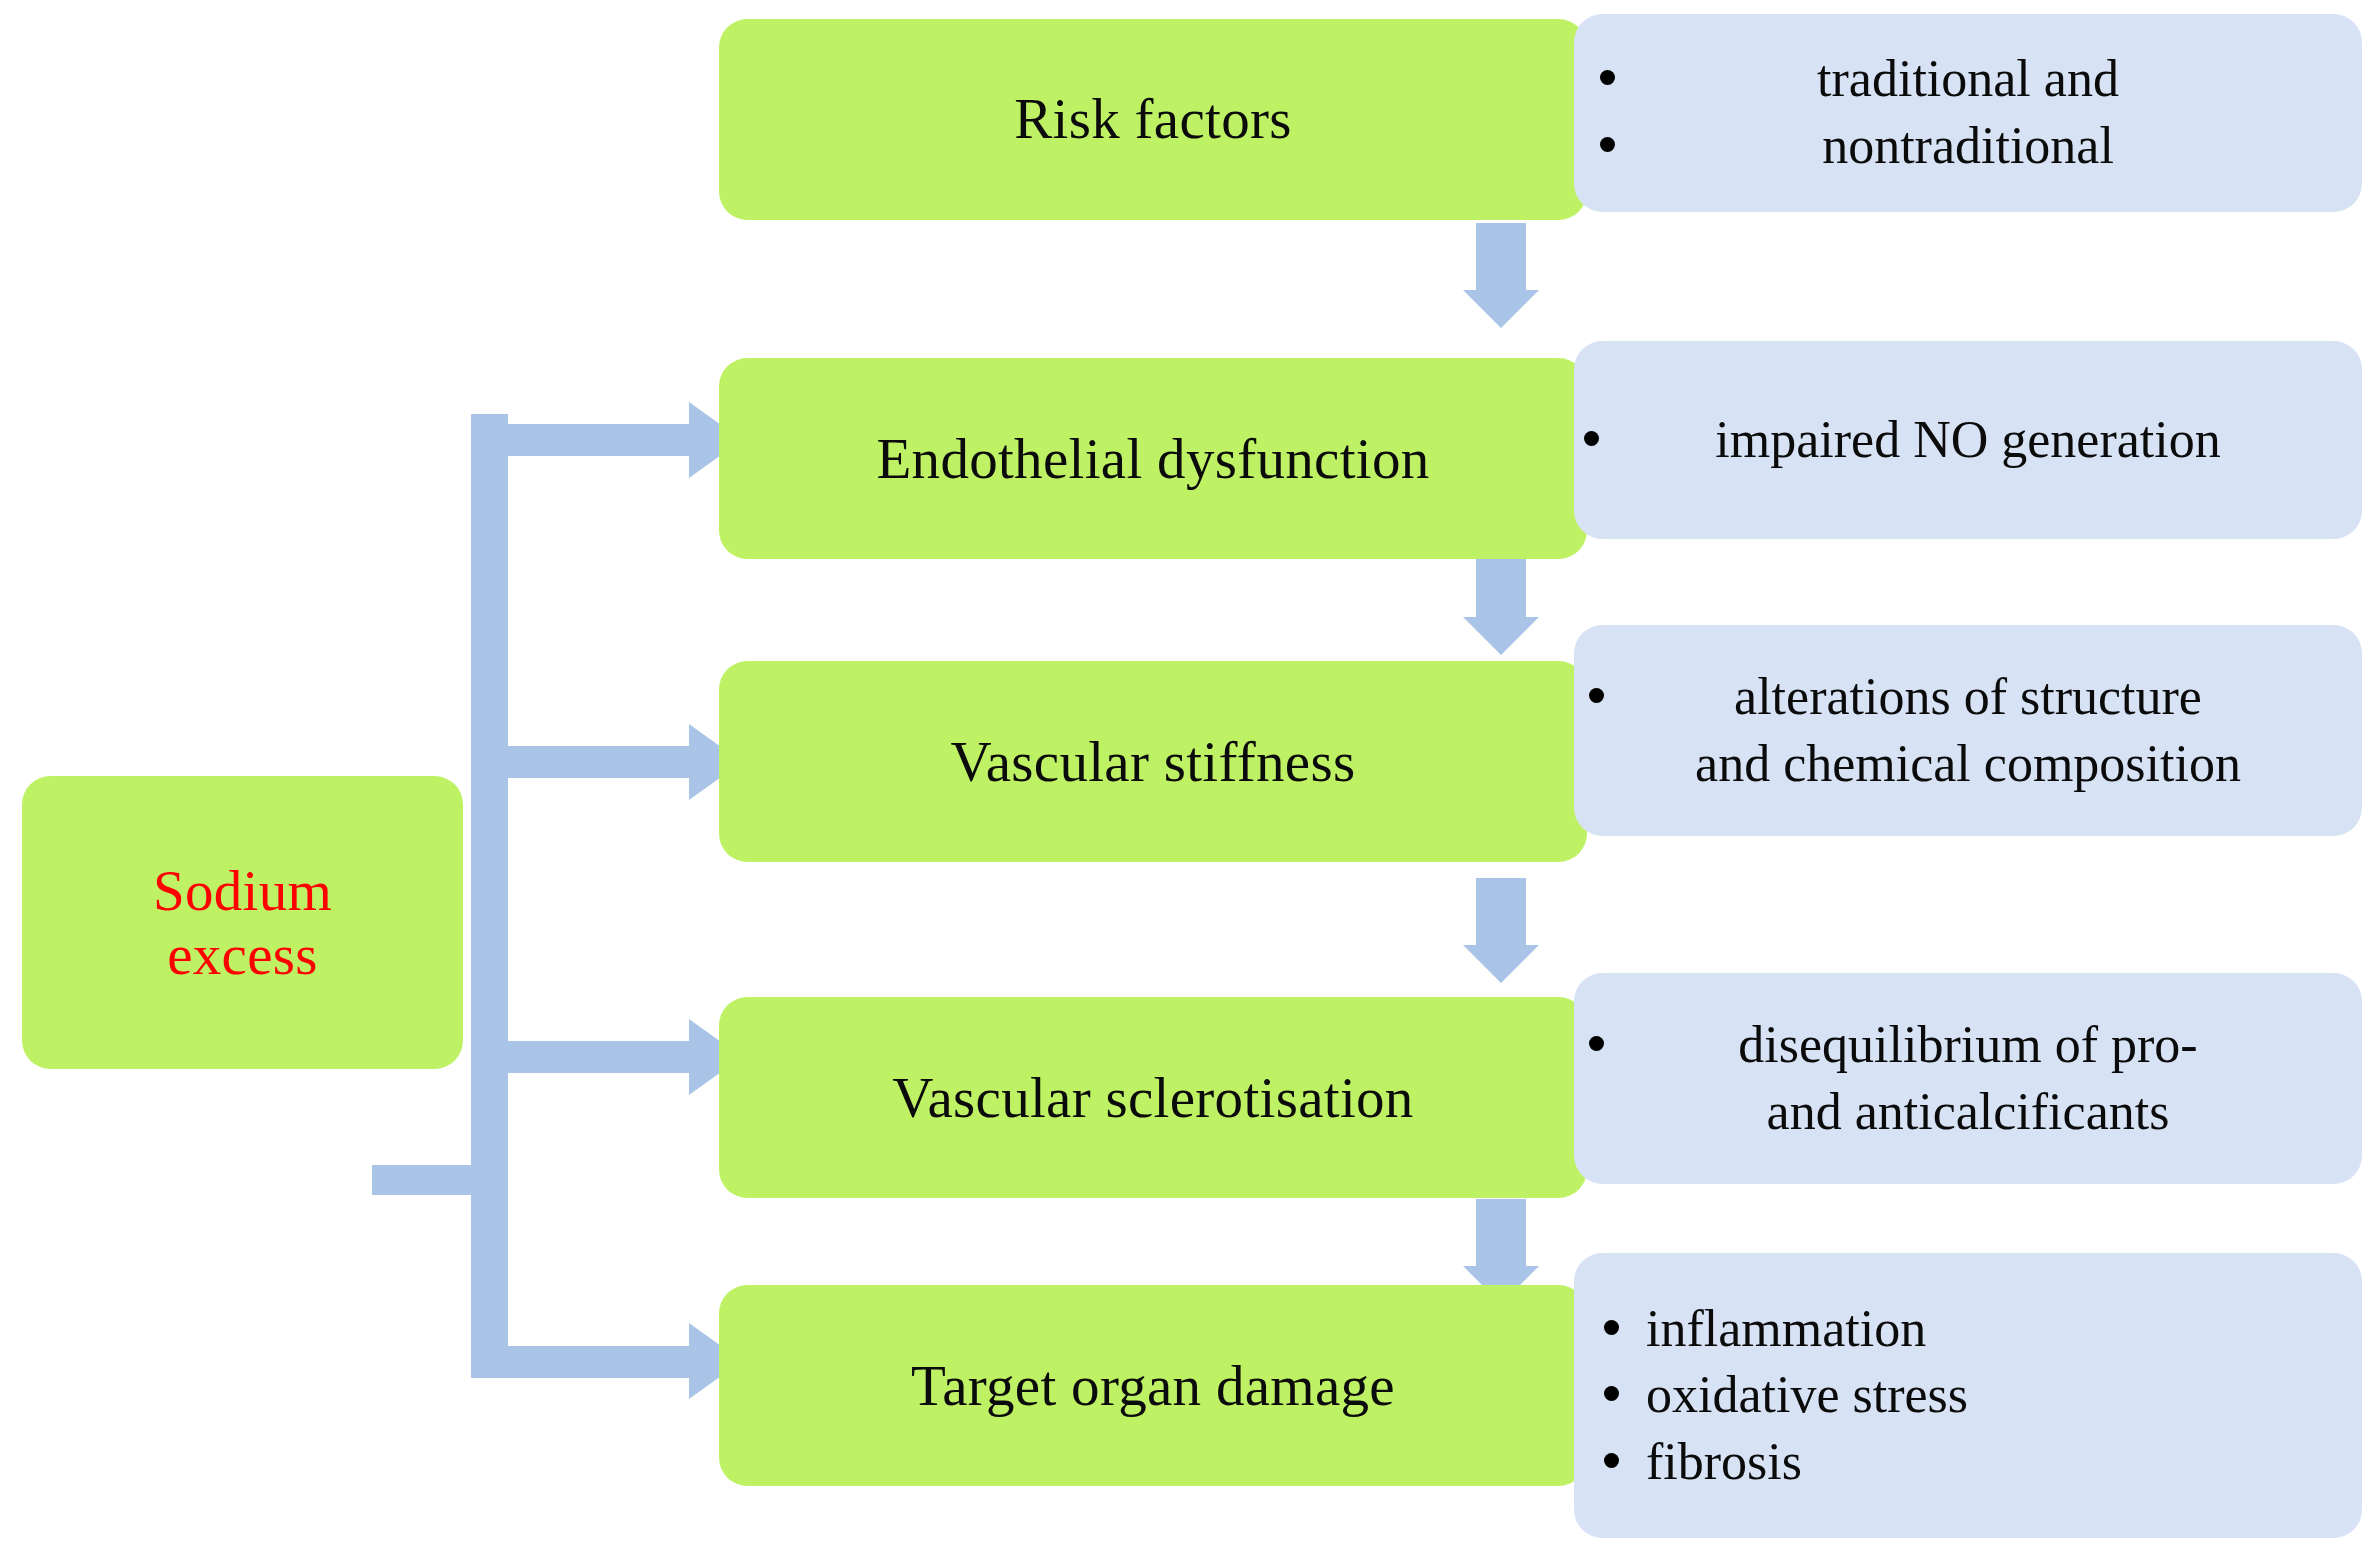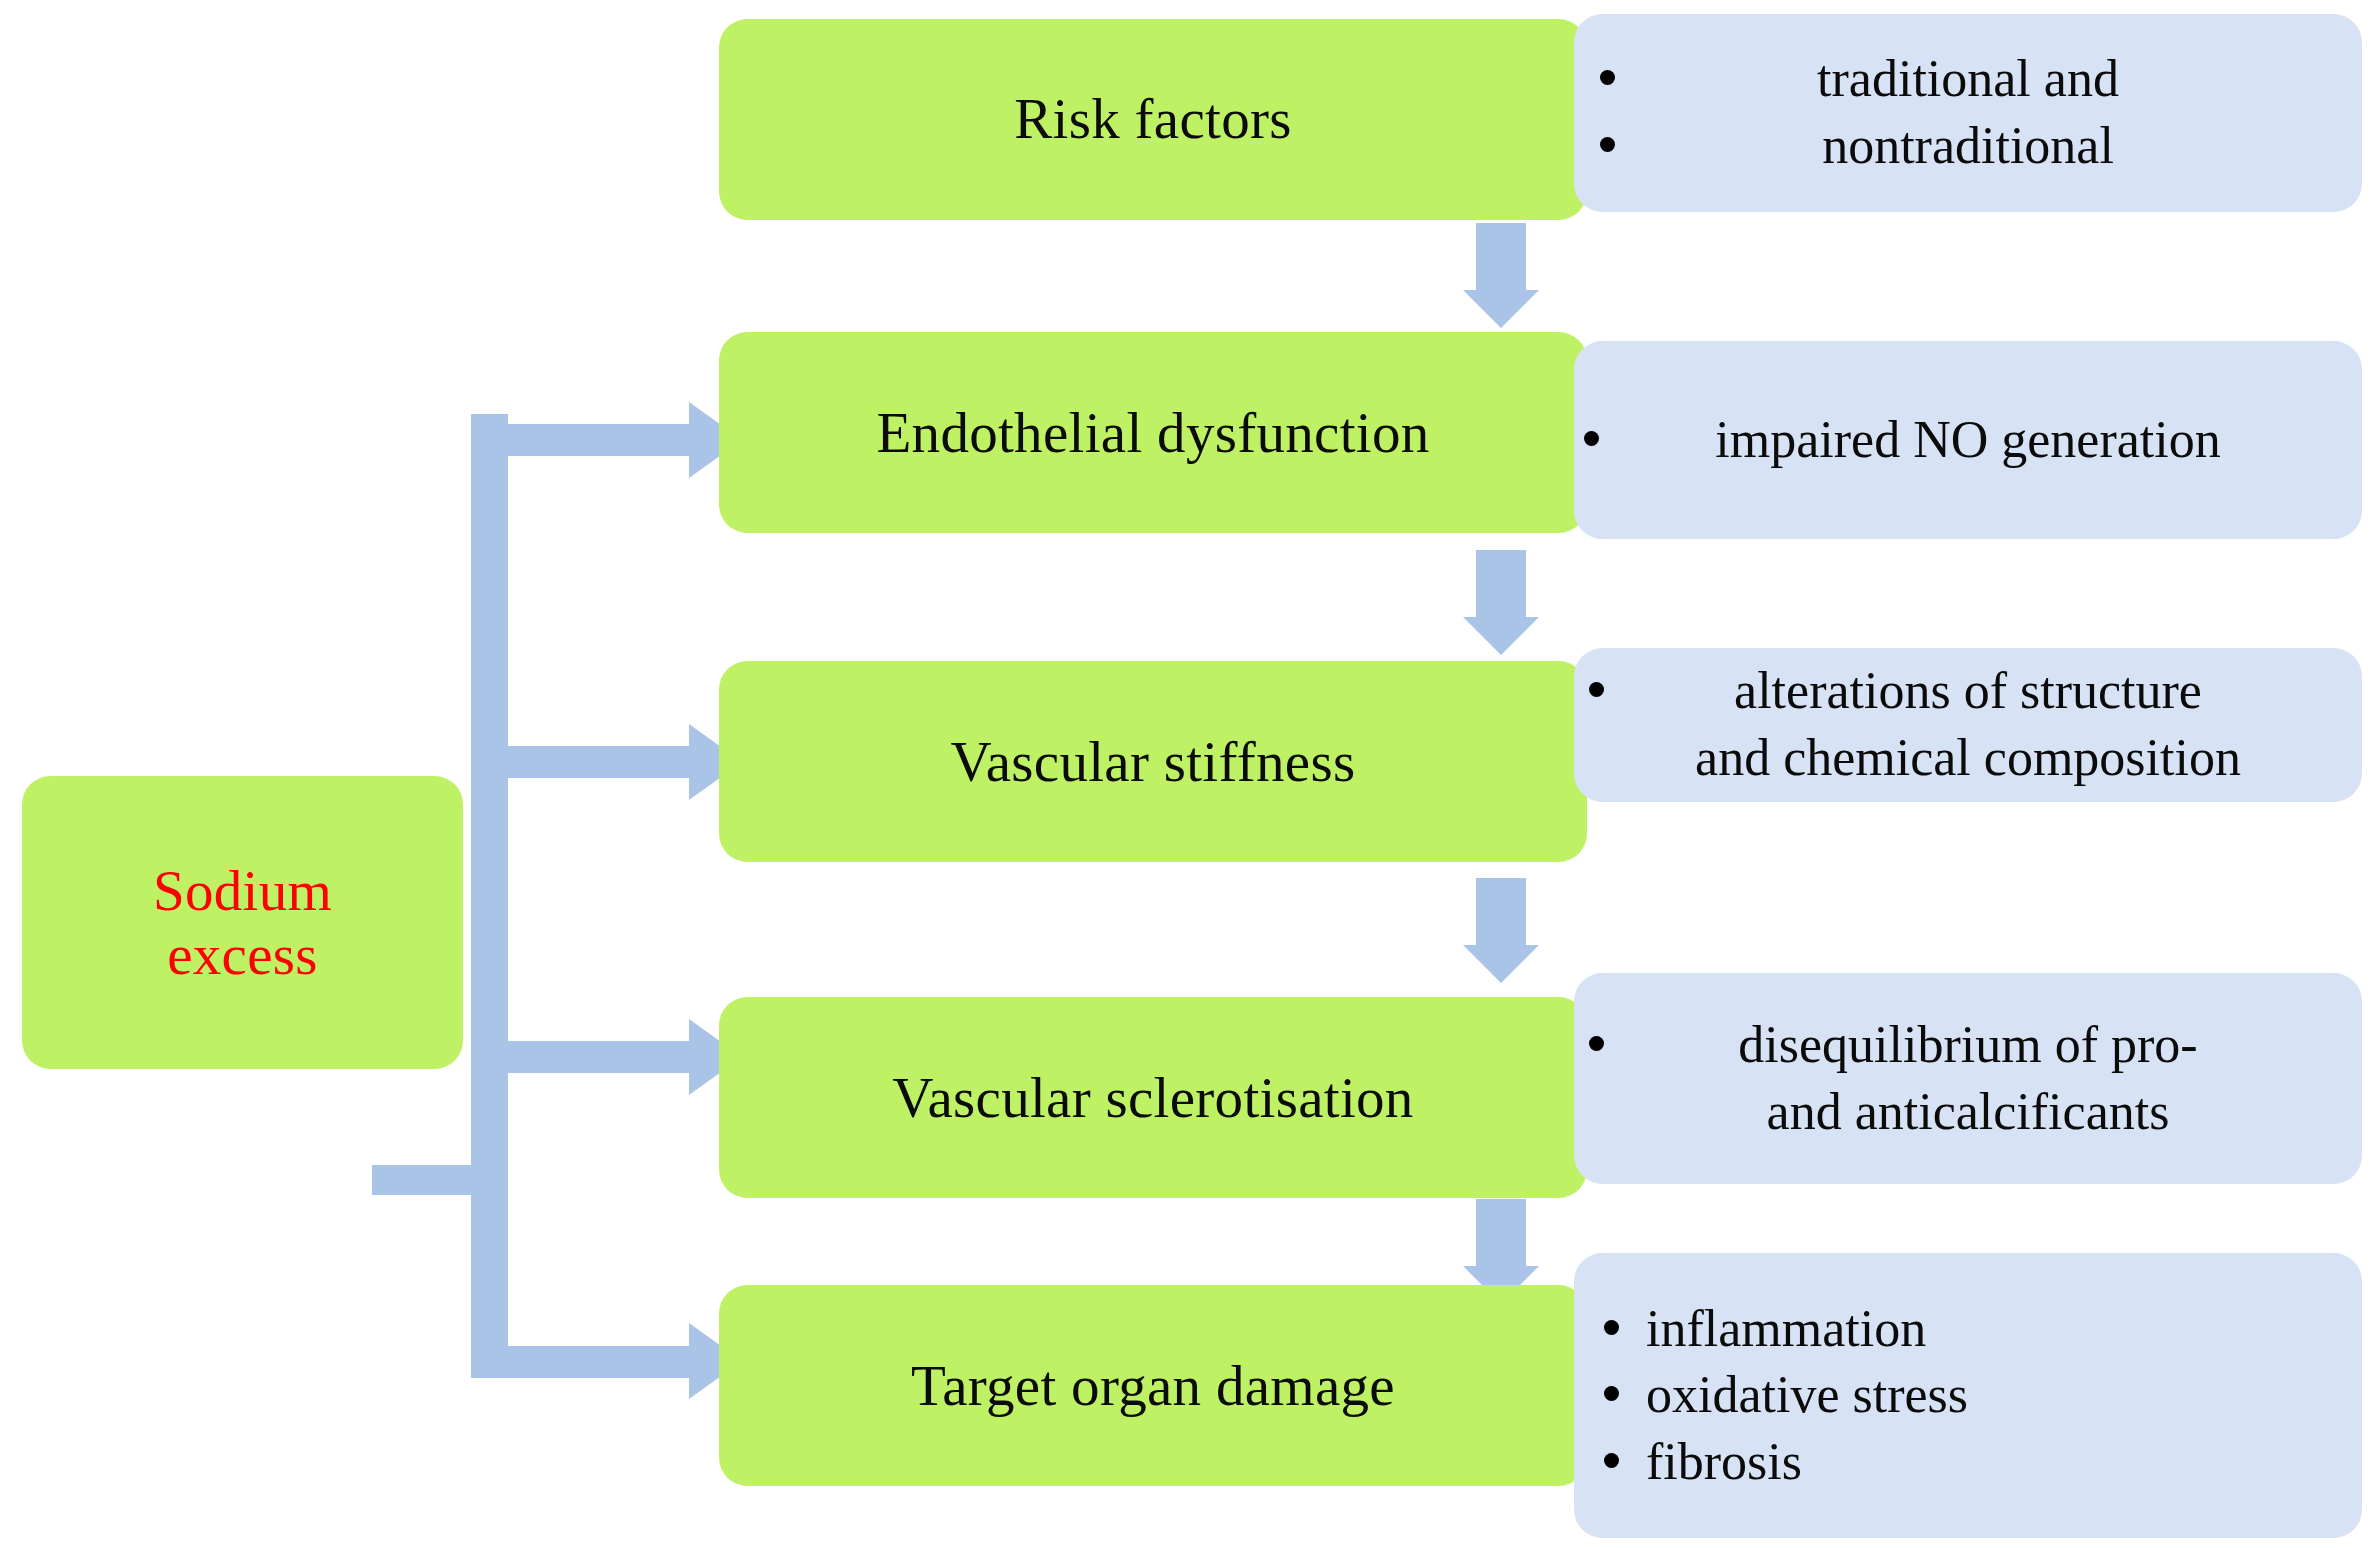--- a/index.html
+++ b/index.html
@@ -151,33 +151,33 @@
   <div class="orange-box" style="left:719px; top:18.6px; width:868px; height:201px;">
     <div class="label">Risk factors</div>
   </div>
   <div class="blue-box" style="left:1574px; top:13.6px; width:788px; height:198px;">
     <ul class="bullets center">
       <li><span class="dot"></span><span class="btext">traditional and</span></li>
       <li><span class="dot"></span><span class="btext">nontraditional</span></li>
     </ul>
   </div>
 
-  <div class="orange-box" style="left:719px; top:332px; width:868px; height:201px;">
+  <div class="orange-box" style="left:719px; top:358px; width:868px; height:201px;">
     <div class="label">Endothelial dysfunction</div>
   </div>
   <div class="blue-box" style="left:1574px; top:341px; width:788px; height:198px;">
     <ul class="bullets center">
       <li><span class="dot" style="left:10px;"></span><span class="btext">impaired NO generation</span></li>
     </ul>
   </div>
 
   <div class="orange-box" style="left:719px; top:661px; width:868px; height:201px;align-items:center;">
     <div class="label">Vascular stiffness</div>
   </div>
-  <div class="blue-box" style="left:1574px; top:648px; width:788px; height:154px;justify-content:center;">
+  <div class="blue-box" style="left:1574px; top:625px; width:788px; height:211px;justify-content:center;">
     <ul class="bullets center">
       <li><span class="dot" style="left:15px;"></span><span class="btext">alterations of structure</span></li>
       <li class="nohang"><span class="btext">and chemical composition</span></li>
     </ul>
   </div>
 
   <div class="orange-box" style="left:719px; top:997px; width:868px; height:201px;">
     <div class="label">Vascular sclerotisation</div>
   </div>
   <div class="blue-box" style="left:1574px; top:973px; width:788px; height:211px;">

